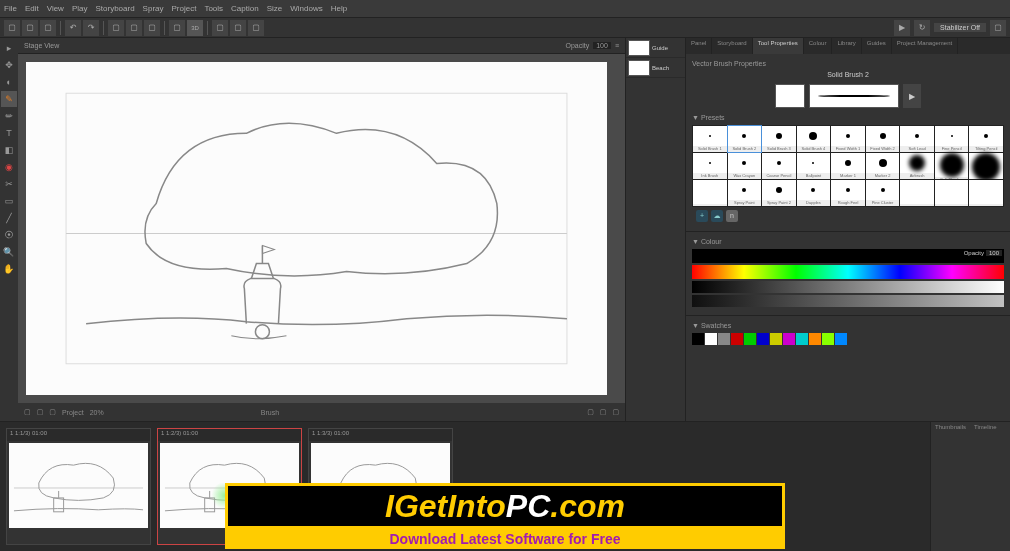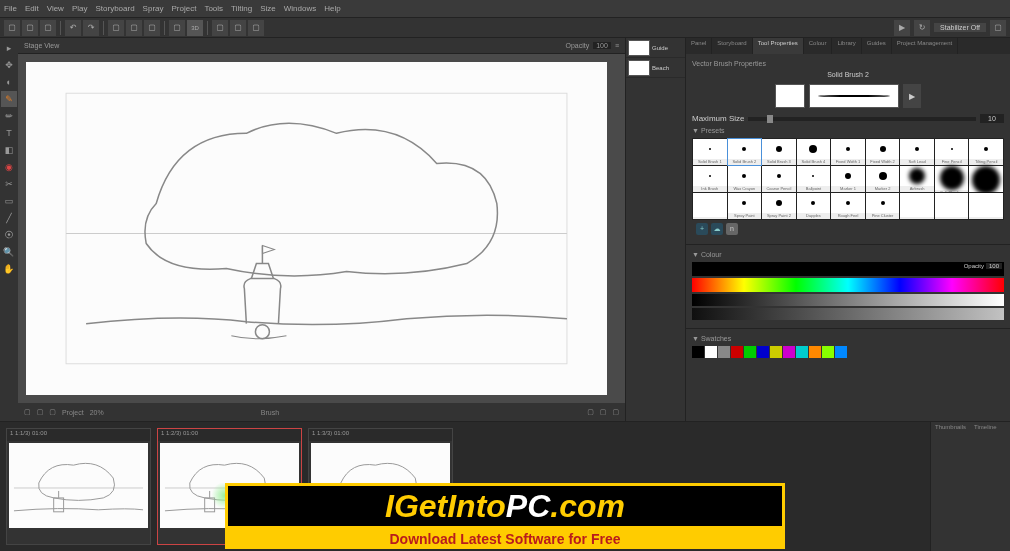--- a/index.html
+++ b/index.html
@@ -84,37 +84,37 @@
 .thumb-img { height: 85px; background: #fcfcfc; margin: 2px; position: relative; overflow: hidden; }
 
 .timeline-tabs { width: 80px; background: #333; border-left: 1px solid #222; }
 .timeline-tabs .tabs { display: flex; font-size: 6px; }
 .timeline-tabs .tab { padding: 2px 4px; color: #888; }
 
 .watermark { position: absolute; bottom: 0; left: 0; right: 0; height: 68px; pointer-events: none; z-index: 100; }
 .wm-box { background: #000; border: 3px solid #fc0; margin: 0 auto; width: 560px; padding: 4px 12px; text-align: center; }
 .wm-title { font-size: 32px; font-weight: bold; font-style: italic; color: #fff; line-height: 1; }
 .wm-title .y { color: #fc0; }
-.wm-sub { background: #fc0; color: #b91c1c; font-size: 14px; font-weight: bold; width: 560px; margin: 0 auto; padding: 2px; text-align: center; }
+.wm-sub { background: #fc0; color: #a21caf; font-size: 14px; font-weight: bold; width: 560px; margin: 0 auto; padding: 2px; text-align: center; }
 
 .blur-dot { filter: blur(2px); }
 </style>
 </head>
 <body>
 
 <div class="top-menu">
   <span>File</span>
   <span>Edit</span>
   <span>View</span>
   <span>Play</span>
   <span>Storyboard</span>
   <span>Spray</span>
   <span>Project</span>
   <span>Tools</span>
-  <span>Tilting</span>
+  <span>Caption</span>
   <span>Size</span>
   <span>Windows</span>
   <span>Help</span>
 </div>
 
 <div class="toolbar-row">
   <div class="tb-btn">▢</div>
   <div class="tb-btn">▢</div>
   <div class="tb-btn">▢</div>
   <div class="tb-sep"></div>
@@ -218,25 +218,20 @@
       <div class="panel-tab">Project Management</div>
     </div>
 
     <div class="brush-props">
       <div class="section-title">Vector Brush Properties</div>
       <div style="text-align:center;font-size:7px;margin:4px 0">Solid Brush 2</div>
       <div class="brush-preview-row">
         <div class="brush-prev-box"></div>
         <div class="brush-prev-stroke"></div>
         <div class="play-btn">▶</div>
-      </div>
-      <div class="size-row">
-        <span>Maximum Size</span>
-        <div class="size-slider"></div>
-        <div class="size-val">10</div>
       </div>
 
       <div class="presets">
         <div class="section-title">▼ <span>Presets</span></div>
         <div class="presets-grid" id="presets-grid">
             <div class="preset">
               <div class="preset-dot">
                 <span style="width: 2px; height: 2px;"></span>
               </div>
               <div class="preset-label">Solid Brush 1</div>

